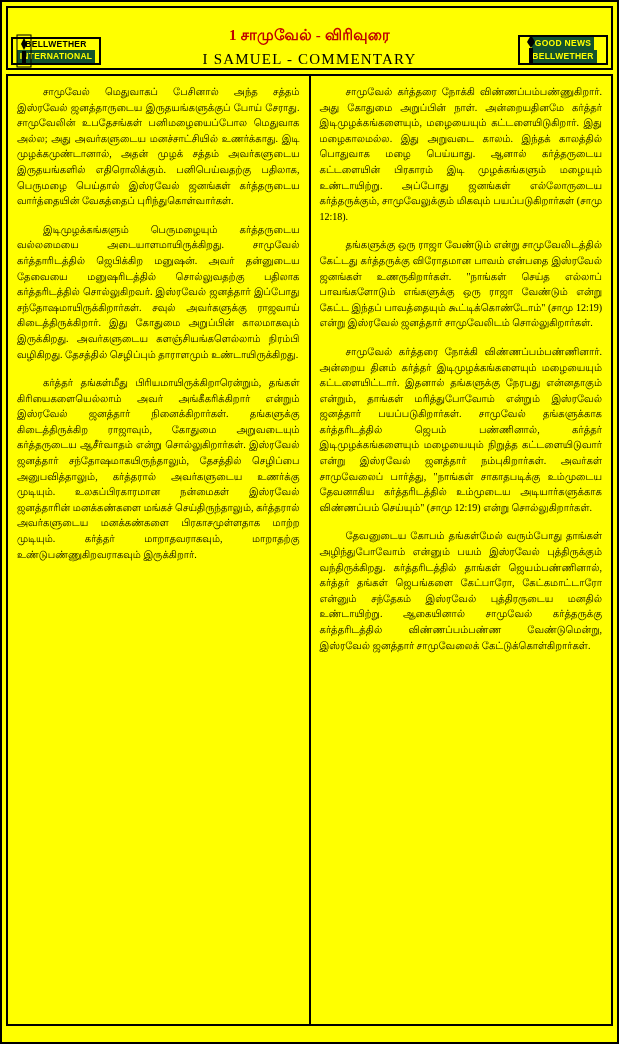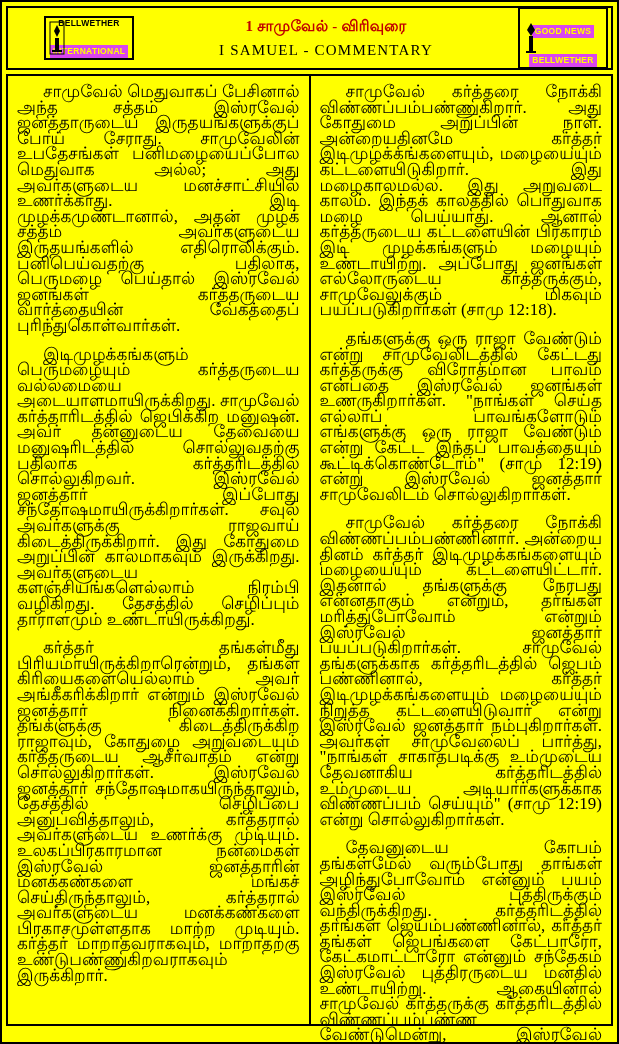--- a/index.html
+++ b/index.html
@@ -15,26 +15,25 @@
     width:619px;
     height:1044px;
     box-sizing:border-box;
     background:#ffff00;
     border:2px solid #000;
     padding:4px;
   }
   
   .header{
     display:flex;
-    align-items:center;
+    align-items:flex-end;
     border:2px solid #000;
     height:64px;
     background:#ffff00;
     box-sizing:border-box;
-    padding-left:33px;
   }
   .logo-box{
     width:90px;
     border:2px solid #000;
     margin:3px;
     background:#ffff00;
     display:flex;
     flex-direction:column;
     align-items:center;
     justify-content:center;
@@ -44,24 +43,24 @@
   .logo-box .brand-line{
     font-family:"Liberation Sans", sans-serif;
     font-weight:bold;
     font-size:8.5px;
     letter-spacing:.3px;
     line-height:11px;
     text-align:center;
     color:#000;
   }
   .logo-box .brand-line.inv{
-    background:#d946ef;
+    background:#14532d;
     color:#ffff00;
     padding:1px 3px;
-    margin-top:16px;
+    margin-top:0;
   }
   .logo-glyph{
     position:absolute;
     left:3px;
     top:50%;
     transform:translateY(-50%);
     width:16px;
     height:34px;
   }
   .logo-right .logo-glyph{left:3px;}
@@ -100,21 +99,21 @@
   }
   .col{
     flex:1;
     padding:8px 9px 6px 9px;
     box-sizing:border-box;
   }
   .col.left{border-right:2px solid #000;}
   p.para{
     margin:0 0 13px 0;
     font-family:"Liberation Serif", serif;
-    font-size:17px;
+    font-size:10px;
     line-height:15.6px;
     color:#000;
     text-align:justify;
     text-indent:26px;
     word-spacing:0px;
   }
   p.para:last-child{margin-bottom:0;}
 </style>
 </head>
 <body>

